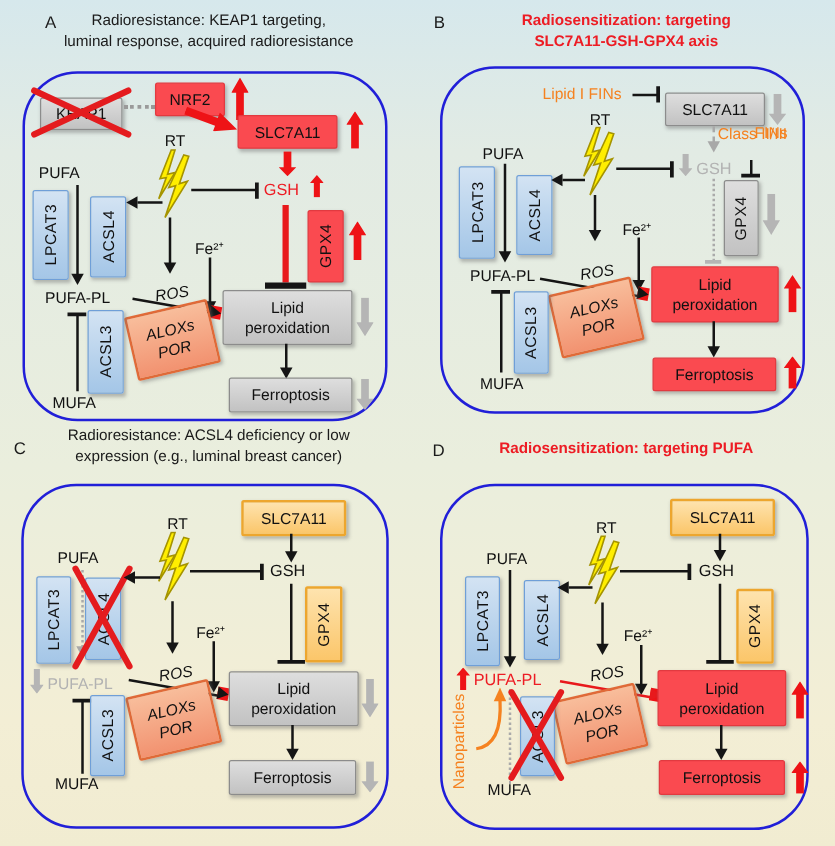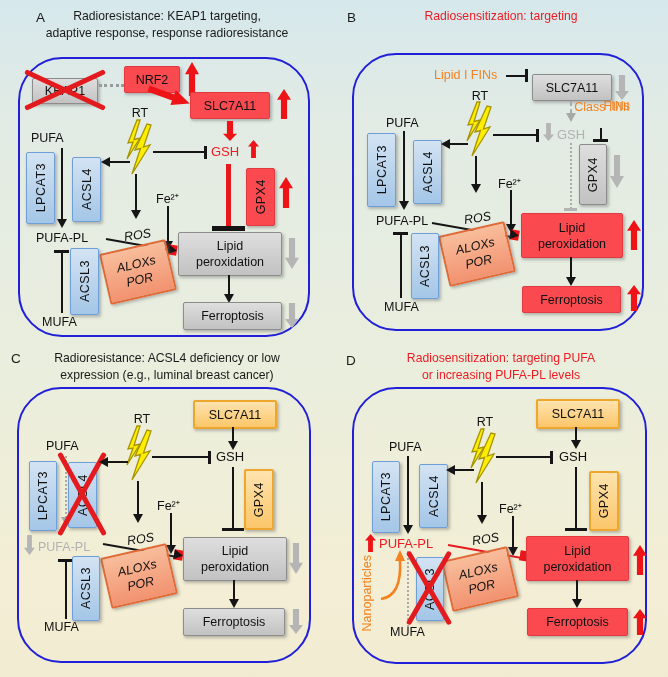--- a/index.html
+++ b/index.html
@@ -2,21 +2,21 @@
 <html><head>
 <meta charset="utf-8">
 <style>
   html,body{margin:0;padding:0;}
   .canvas{position:relative;width:668px;height:677px;overflow:hidden;
     font-family:"Liberation Sans",sans-serif;
     background:linear-gradient(180deg,#d6e8ec 0%,#e2ebe4 18%,#eaeedd 55%,#f3eed5 85%,#f1ecd1 100%);}
   .panel{position:absolute;width:334px;height:339px;}
   .plabel{position:absolute;font-size:13.5px;color:#1a1a1a;}
   .ptitle{position:absolute;left:0;width:100%;text-align:center;font-size:12.2px;line-height:17px;color:#1a1a1a;}
-  .ptitle.red{color:#ed1c24;}
+  .ptitle.red{color:#ed1c24;font-weight:bold;}
   .frame{position:absolute;border:2.4px solid #211fd8;border-radius:44px;}
   .node{position:absolute;font-size:12.5px;color:#111;white-space:nowrap;}
   .it{font-style:italic;}
   .red-t{color:#ed1c24;}
   .gray-t{color:#b2b2b2;}
   .orange-t{color:#f58220;}
   .box{position:absolute;display:flex;flex-direction:column;align-items:center;justify-content:center;
     font-size:12.5px;color:#111;border-radius:2px;box-shadow:1.5px 2px 3px rgba(110,110,110,.45);line-height:16px;}
   .box.red{background:#fa4a50;border:1.5px solid #e23a40;}
   .box.gray{background:linear-gradient(180deg,#dedede,#c2c2c2);border:1.5px solid #8c8c8c;}
@@ -55,21 +55,21 @@
 </style>
 </head>
 <body>
 
 <div class="canvas">
 
   <section class="panel" style="left:0;top:0">
     <div class="plabel" style="left:36px;top:10px">A</div>
     <div class="ptitle" style="top:8px">
       <div>Radioresistance: KEAP1 targeting,</div>
-      <div>adaptive response, response radioresistance</div>
+      <div>luminal response, acquired radioresistance</div>
     </div>
     <div class="frame" style="left:18px;top:57px;width:288px;height:276px"></div>
 
     <div class="box gray" style="left:32px;top:78px;width:64px;height:24px">
         <span>KEAP1</span>
       </div>
     <div class="rx" style="left:24px;top:70px;width:82px;height:39px;--xl:88px;--xa:25deg">
         <i class="x1"></i>
         <i class="x2"></i>
       </div>
@@ -144,20 +144,21 @@
     <div class="box blue vert" style="left:70px;top:248px;width:27px;height:65px">
         <span>ACSL3</span>
       </div>
     <div class="node" style="left:42px;top:315px">MUFA</div>
   </section>
 
   <section class="panel" style="left:334px;top:0">
     <div class="plabel" style="left:13px;top:10px">B</div>
     <div class="ptitle red" style="top:8px">
       <div>Radiosensitization: targeting</div>
+      <div>SLC7A11-GSH-GPX4 axis</div>
     </div>
     <div class="frame" style="left:18px;top:53px;width:288px;height:274px"></div>
 
     <div class="node orange-t" style="left:100px;top:68px">Lipid I FINs</div>
     <div class="hl" style="left:172px;top:75px;width:20px"></div>
     <div class="capv" style="left:191px;top:69px"></div>
     <div class="box gray" style="left:198px;top:74px;width:78px;height:25px">
         <span>SLC7A11</span>
       </div>
     <div class="ba ba-down gy" style="left:281px;top:75px;width:14px;height:25px"></div>
@@ -224,21 +225,21 @@
     <div class="vl" style="left:66px;top:234px;height:64px"></div>
     <div class="caph" style="left:59px;top:232px"></div>
     <div class="box blue vert" style="left:77px;top:233px;width:26px;height:64px">
         <span>ACSL3</span>
       </div>
     <div class="node" style="left:50px;top:300px">MUFA</div>
   </section>
 
   <section class="panel" style="left:0;top:339px">
     <div class="plabel" style="left:11px;top:12px">C</div>
-    <div class="ptitle" style="top:11px">
+    <div class="ptitle" style="top:1px">
       <div>Radioresistance: ACSL4 deficiency or low</div>
       <div>expression (e.g., luminal breast cancer)</div>
     </div>
     <div class="frame" style="left:17px;top:48px;width:290px;height:272px"></div>
 
     <div class="node" style="left:130px;top:73px;width:24px;text-align:center">RT</div>
     <svg class="bolt" style="left:126px;top:86px" width="26" height="56" viewBox="0 0 26 56">
       <polygon points="11,1 2,24 7,23 1,40 14,19 8,20.5 14,1" fill="#ffee00" stroke="#a59400" stroke-width="1.3"></polygon>
       <polygon points="21,5 9,31 14.5,29.5 6,55 24,26 17.5,28 25,6" fill="#ffee00" stroke="#a59400" stroke-width="1.3"></polygon>
     </svg>
@@ -305,21 +306,20 @@
     <div class="box blue vert" style="left:72px;top:217px;width:26px;height:63px">
         <span>ACSL3</span>
       </div>
     <div class="node" style="left:44px;top:281px">MUFA</div>
   </section>
 
   <section class="panel" style="left:334px;top:339px">
     <div class="plabel" style="left:12px;top:14px">D</div>
     <div class="ptitle red" style="top:11px">
       <div>Radiosensitization: targeting PUFA</div>
-      <div>or increasing PUFA-PL levels</div>
     </div>
     <div class="frame" style="left:18px;top:48px;width:291px;height:273px"></div>
 
     <div class="node" style="left:139px;top:76px;width:24px;text-align:center">RT</div>
     <svg class="bolt" style="left:136px;top:89px" width="26" height="56" viewBox="0 0 26 56">
       <polygon points="11,1 2,24 7,23 1,40 14,19 8,20.5 14,1" fill="#ffee00" stroke="#a59400" stroke-width="1.3"></polygon>
       <polygon points="21,5 9,31 14.5,29.5 6,55 24,26 17.5,28 25,6" fill="#ffee00" stroke="#a59400" stroke-width="1.3"></polygon>
     </svg>
     <div class="box yellow" style="left:202px;top:60px;width:80px;height:26px">
         <span>SLC7A11</span>

